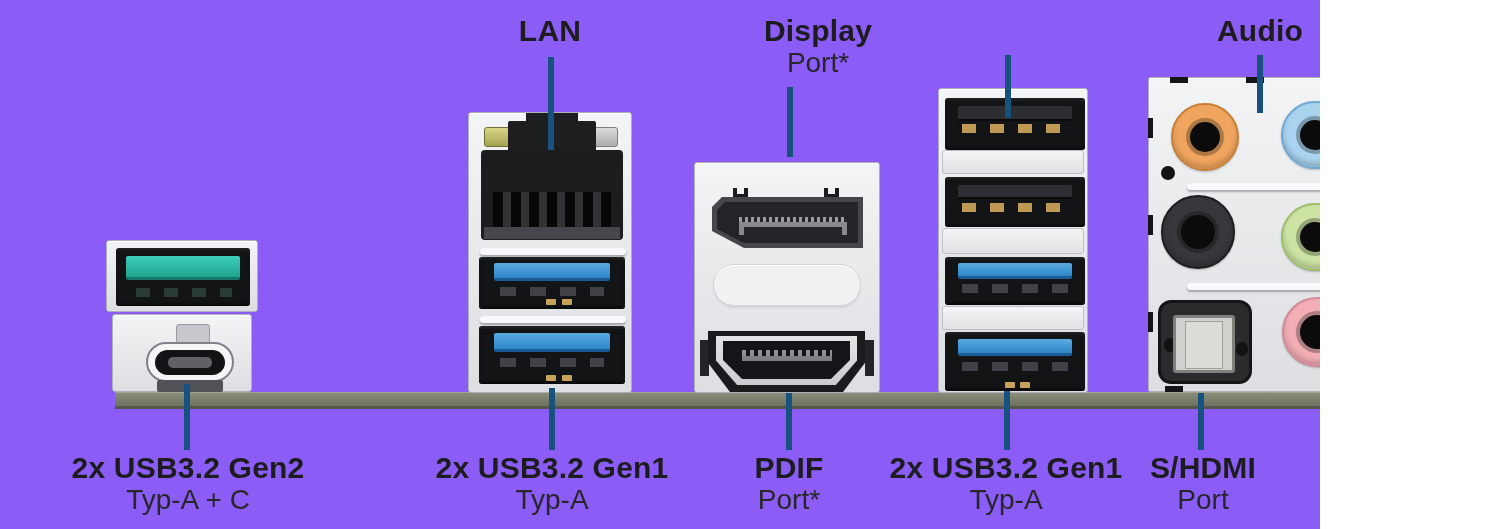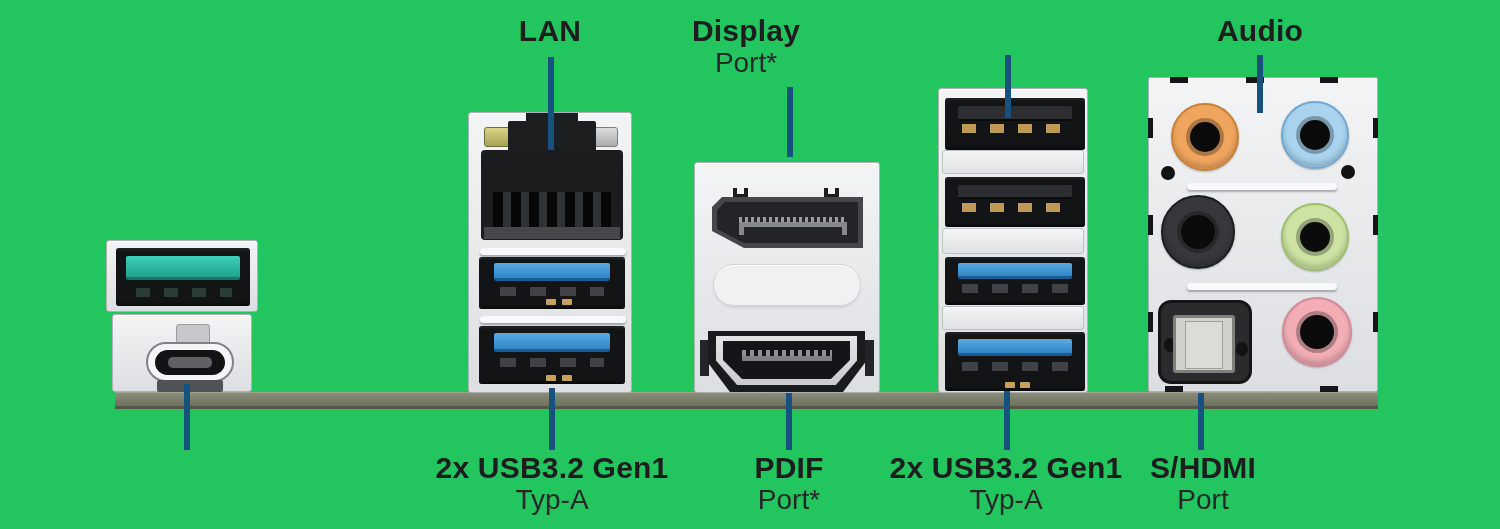--- a/index.html
+++ b/index.html
@@ -1,18 +1,18 @@
 <!DOCTYPE html>
 <html><head>
 <meta charset="utf-8">
 <style>
   * { box-sizing: border-box; }
   html,body { margin:0; padding:0; background:#fff; }
   .stage{
-    position:relative; width:1500px; height:529px; background:#22c55e;
+    position:relative; width:1320px; height:529px; background:#8b5cf6;
     overflow:hidden; font-family:"Liberation Sans","DejaVu Sans",sans-serif;
   }
 
   
   .lbl{ position:absolute; transform:translateX(-50%); text-align:center; color:#1d1d1f; white-space:nowrap; z-index:6;}
   .lbl .t{ font-weight:700; font-size:30px; line-height:32px; letter-spacing:.2px;}
   .lbl .s{ font-weight:400; font-size:28px; line-height:31px; color:#27272a;}
   .top{ top:15px; } .bot{ top:452px; }
 
   
@@ -185,28 +185,32 @@
   <div class="line" style="left:1257px;top:55px;height:58px;"></div>
   <div class="line" style="left:184px;top:384px;height:66px;"></div>
   <div class="line" style="left:549px;top:388px;height:62px;"></div>
   <div class="line" style="left:786px;top:393px;height:57px;"></div>
   <div class="line" style="left:1004px;top:391px;height:59px;"></div>
   <div class="line" style="left:1198px;top:393px;height:57px;"></div>
 
   <div class="lbl top" style="left:550px">
     <div class="t">LAN</div>
   </div>
-  <div class="lbl top" style="left:746px">
+  <div class="lbl top" style="left:818px">
     <div class="t">Display</div>
     <div class="s">Port*</div>
   </div>
   <div class="lbl top" style="left:1260px">
     <div class="t">Audio</div>
   </div>
 
+  <div class="lbl bot" style="left:188px">
+    <div class="t">2x USB3.2 Gen2</div>
+    <div class="s">Typ-A + C</div>
+  </div>
   <div class="lbl bot" style="left:552px">
     <div class="t">2x USB3.2 Gen1</div>
     <div class="s">Typ-A</div>
   </div>
   <div class="lbl bot" style="left:789px">
     <div class="t">PDIF</div>
     <div class="s">Port*</div>
   </div>
   <div class="lbl bot" style="left:1006px">
     <div class="t">2x USB3.2 Gen1</div>

